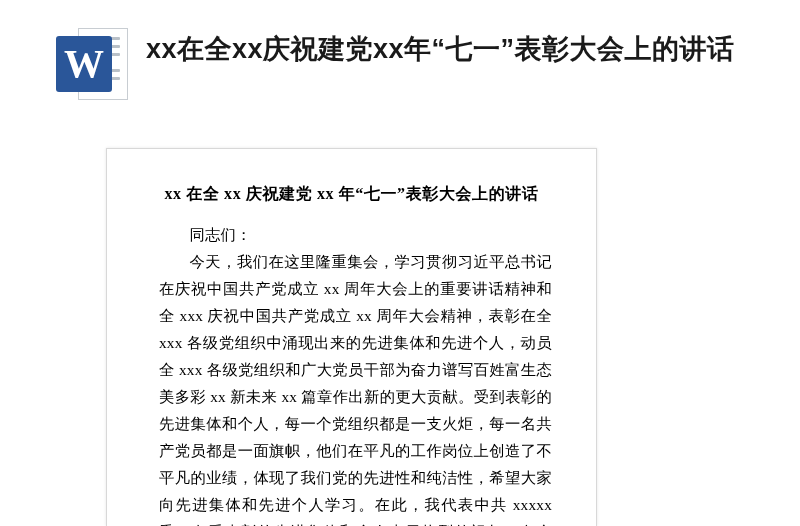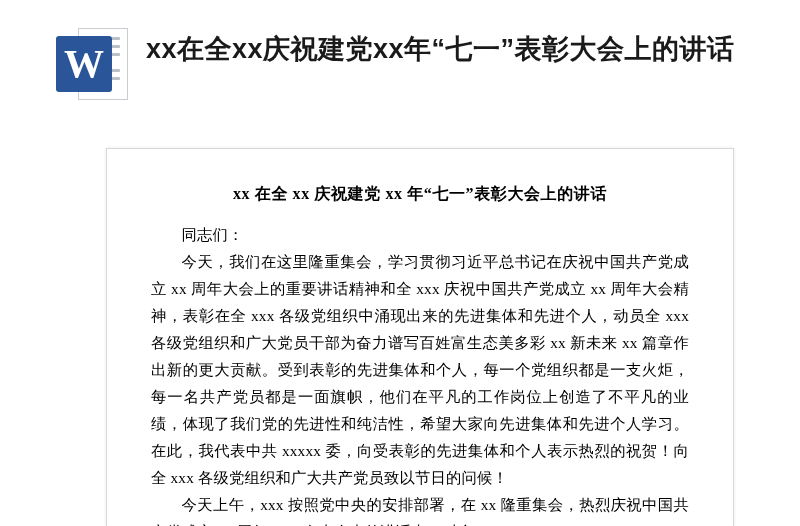--- a/index.html
+++ b/index.html
@@ -92,21 +92,21 @@
     color: #1a1a1a;
     letter-spacing: 0.5px;
     max-width: 600px;
   }
 
   
   .sheet {
     position: absolute;
     left: 106px;
     top: 148px;
-    width: 628px;
+    width: 491px;
     height: 378px;
     background: #ffffff;
     border: 1px solid #d8d8d8;
     border-bottom: none;
     box-sizing: border-box;
     box-shadow: 0 0 3px rgba(0,0,0,0.10);
     overflow: hidden;
   }
   .sheet-inner {
     padding: 32px 44px 0 44px;
@@ -126,20 +126,21 @@
     font-size: 15.3px;
     line-height: 27px;
     color: #000000;
     text-align: justify;
     text-justify: inter-ideograph;
     margin: 0;
     letter-spacing: 0.2px;
   }
   .indent {
     text-indent: 2em;
+    margin-left: 8px;
   }
 </style>
 </head>
 <body>
 
 <div class="page">
 
   <div class="header">
     <div class="word-icon">
       <div class="doc-page"></div>

